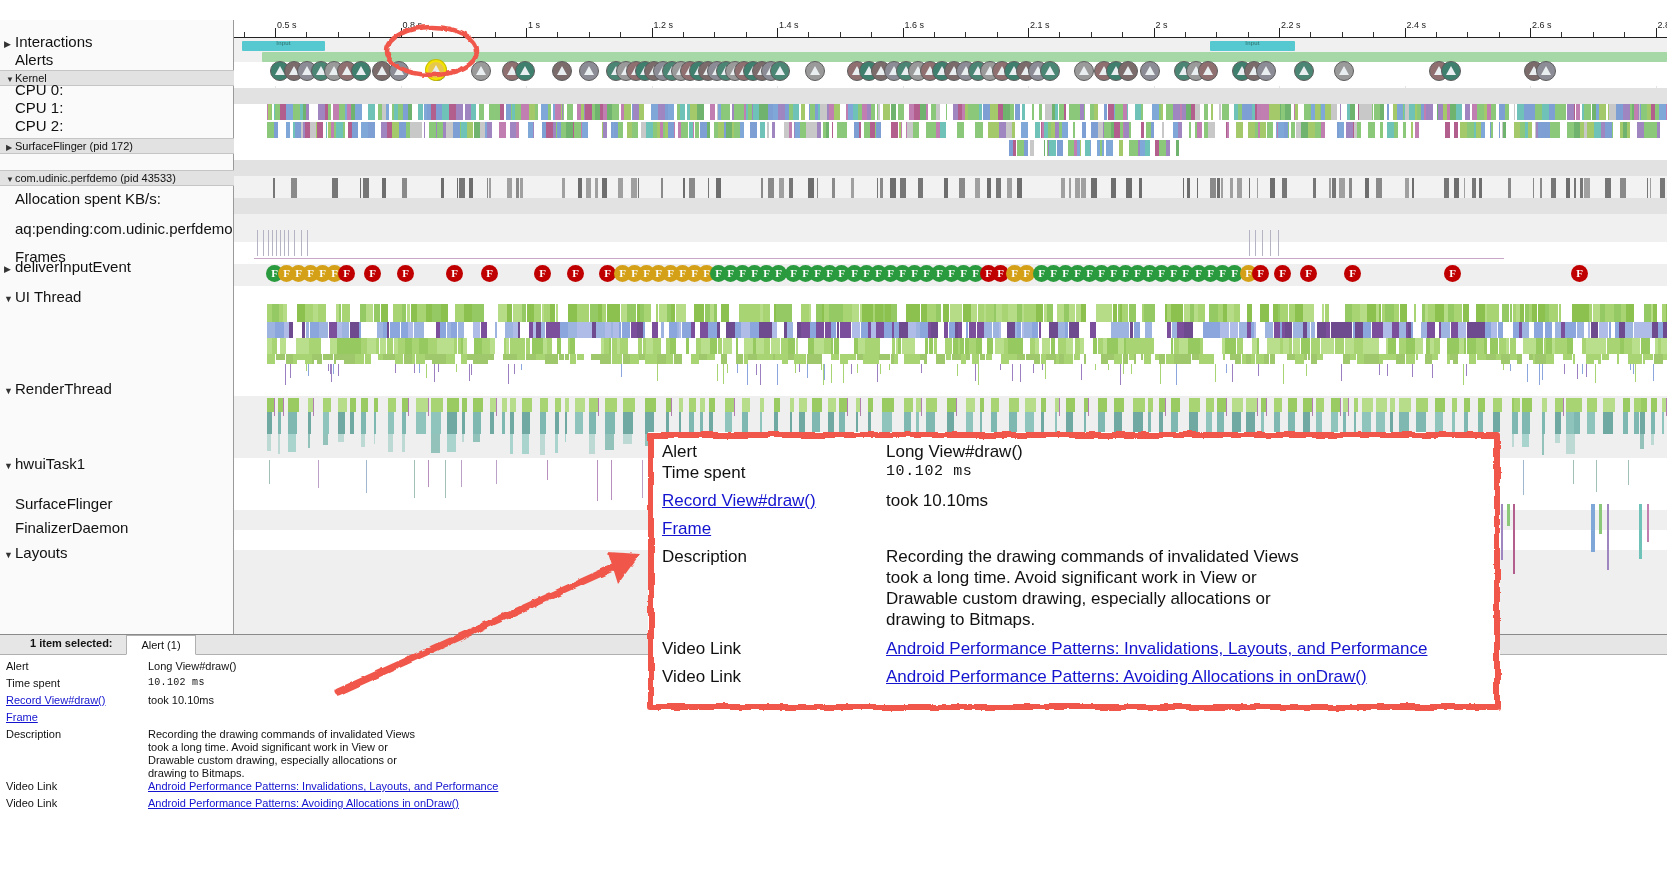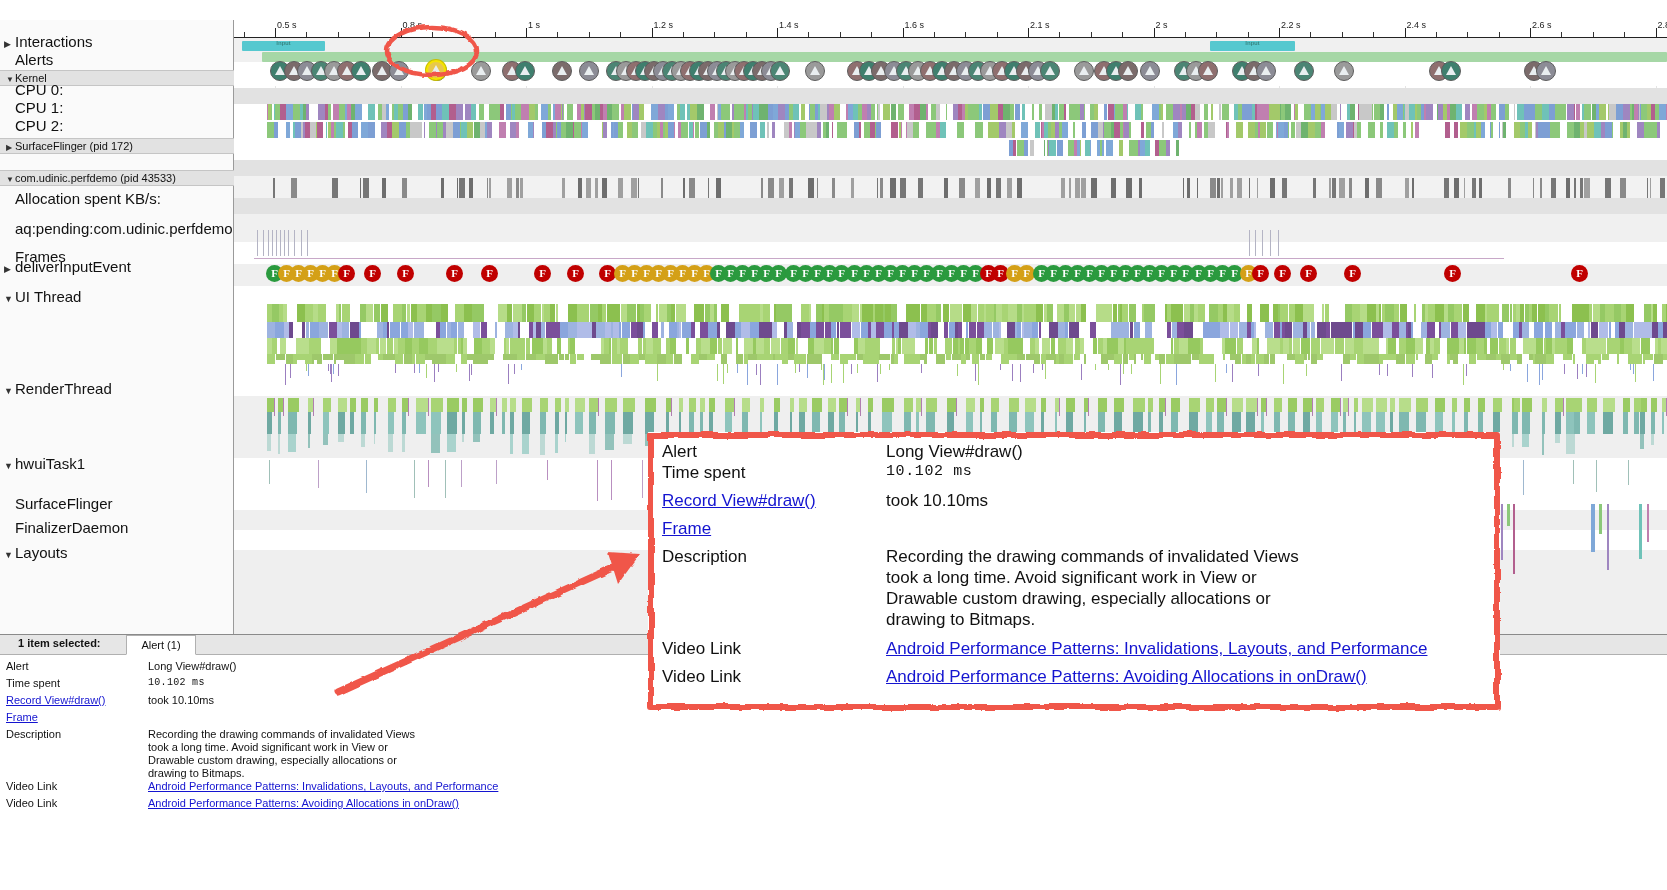--- a/index.html
+++ b/index.html
@@ -105,21 +105,21 @@
   
   .detailpanel{
     position:absolute;left:0;top:634px;width:1667px;height:256px;
     background:#fff;border-top:1px solid #8a8a8a;
   }
   .tabsrow{
     position:absolute;left:0;top:0;width:1667px;height:20px;
     background:#e6e6e6;border-bottom:1px solid #b0b0b0;
   }
   .selcount{
-    position:absolute;left:18px;top:2px;font-size:11px;font-weight:bold;color:#111;
+    position:absolute;left:30px;top:2px;font-size:11px;font-weight:bold;color:#111;
   }
   .tabchip{
     position:absolute;left:126px;top:0px;height:20px;min-width:70px;
     background:#fff;border:1px solid #b0b0b0;border-bottom:1px solid #fff;
     font-size:11px;line-height:18px;text-align:center;padding:0 10px;color:#111;
     cursor:pointer;
   }
   .dt{position:absolute;font-size:11px;color:#111;left:6px;}
   .dv{position:absolute;font-size:11px;color:#111;left:148px;}
   .dv.mono{font-family:"Liberation Mono", monospace;font-size:10px;letter-spacing:.3px;}

